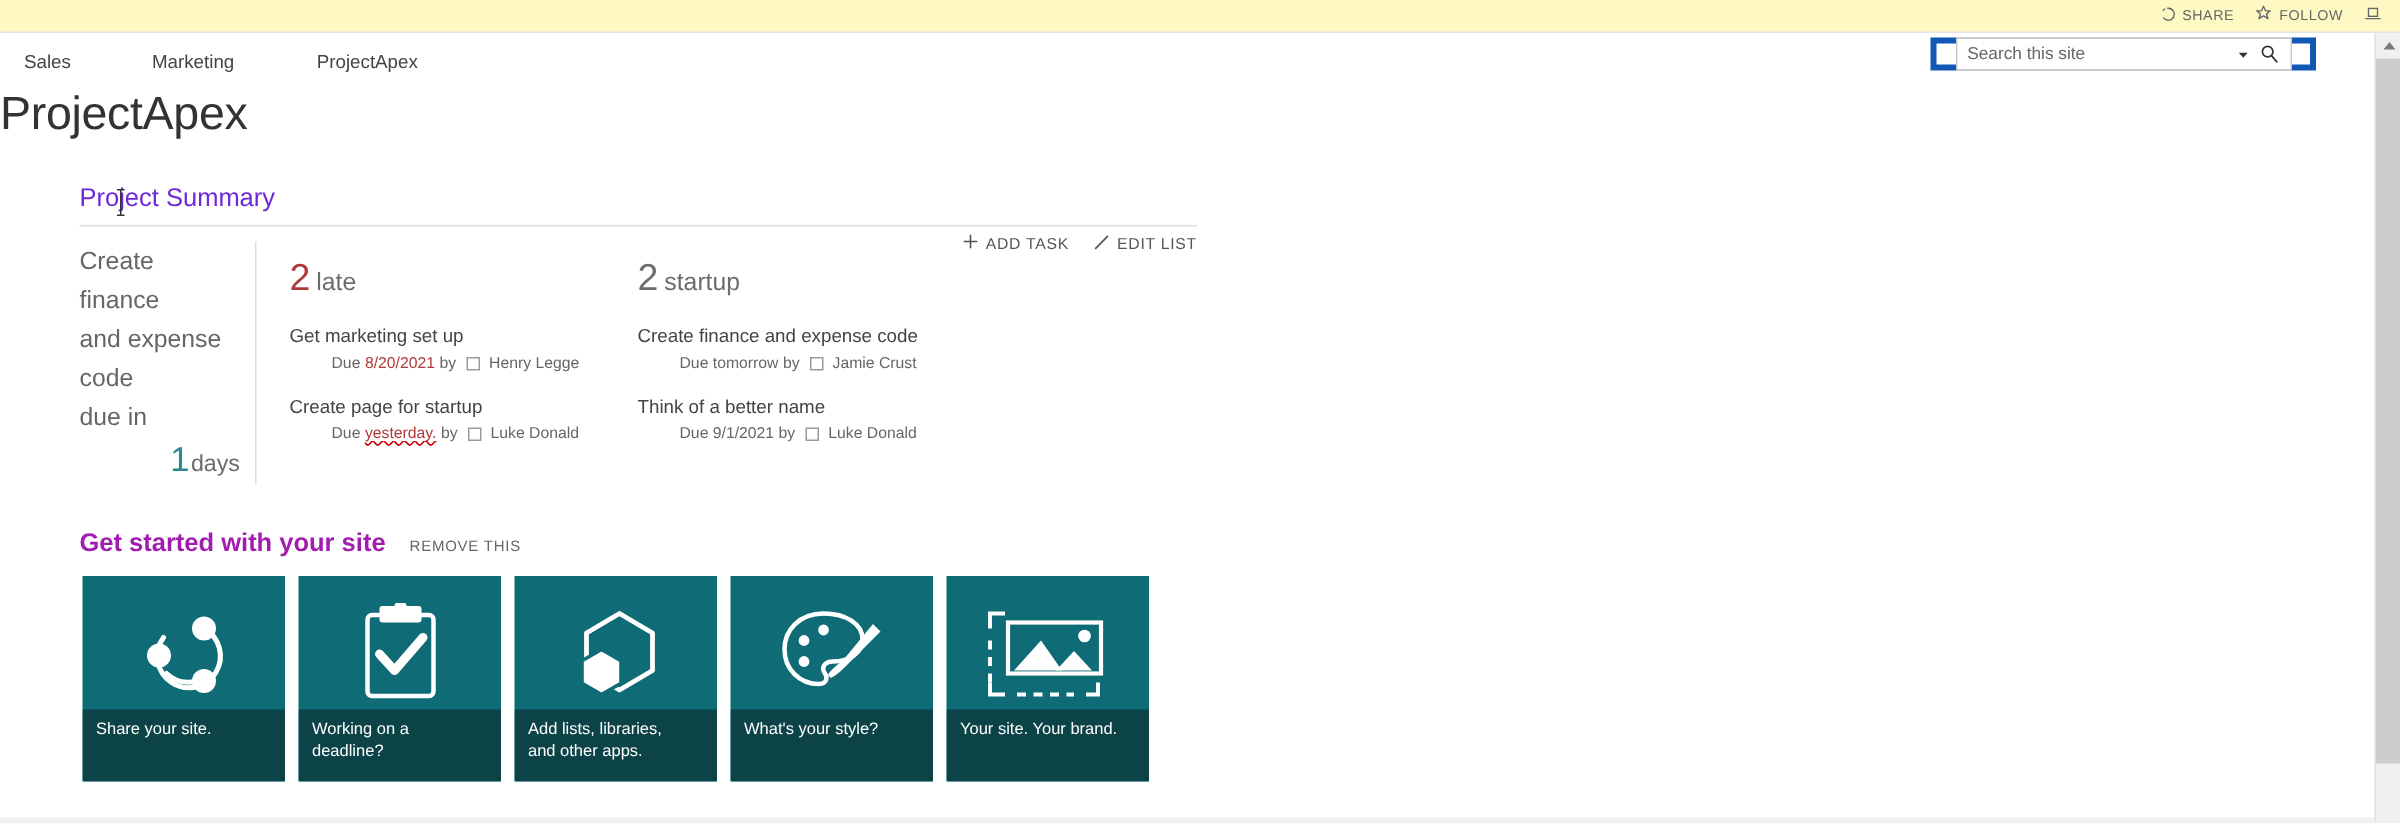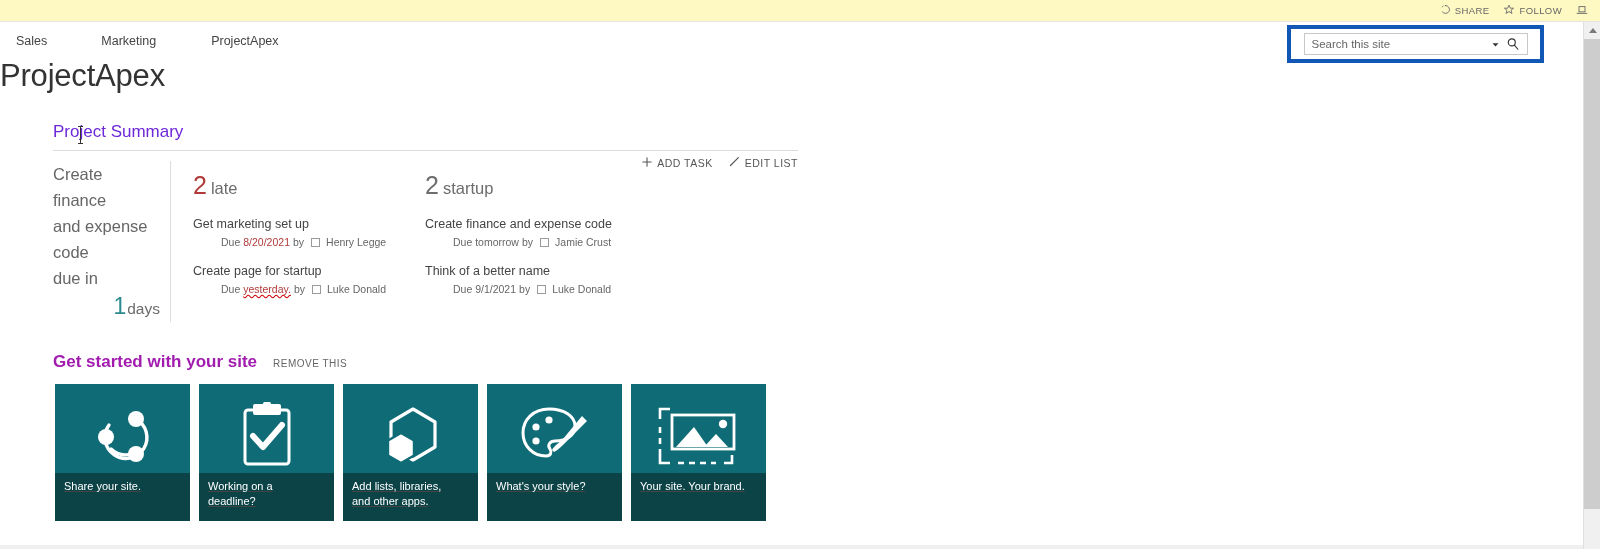--- a/index.html
+++ b/index.html
@@ -46,21 +46,21 @@
   }
   .suite-action .lbl { line-height: 1; padding-top: 1px; }
   .suite-icon { display: block; }
 
   
   .searchwrap {
     position: absolute;
     top: 25px;
     left: 1287px;
     width: 257px;
-    height: 38px;
+    height: 22px;
     background: #ffffff;
     border: 4px solid #1157b5;
     display: flex;
     align-items: center;
     justify-content: center;
   }
   .searchbox {
     width: 224px;
     height: 22px;
     border: 1px solid #c8c8c8;
@@ -166,21 +166,21 @@
     width: 745px;
     height: 185px;
     border-top: 1px solid #dddddd;
   }
 
   .ps-toolbar {
     position: absolute;
     top: 5px;
     right: 0;
     display: flex;
-    align-items: flex-end;
+    align-items: flex-start;
     gap: 16px;
   }
   .ps-tool {
     display: flex;
     align-items: center;
     gap: 5px;
     font-size: 10.5px;
     color: #555555;
     letter-spacing: .5px;
     cursor: pointer;
@@ -324,21 +324,20 @@
   }
   .tile-foot {
     position: absolute;
     left: 0; bottom: 0;
     width: 100%;
     height: 48px;
     background: #0c4347;
     display: flex;
     align-items: flex-start;
     padding: 6px 18px 0 9px;
-    text-decoration: underline;
   }
   .tile-label {
     font-size: 11px;
     color: #ffffff;
     line-height: 15px;
   }
 
   
   .vscroll {
     position: absolute;

